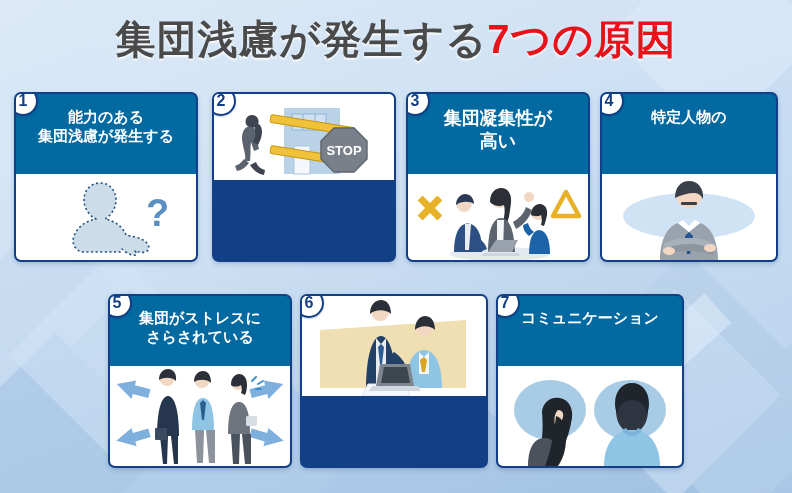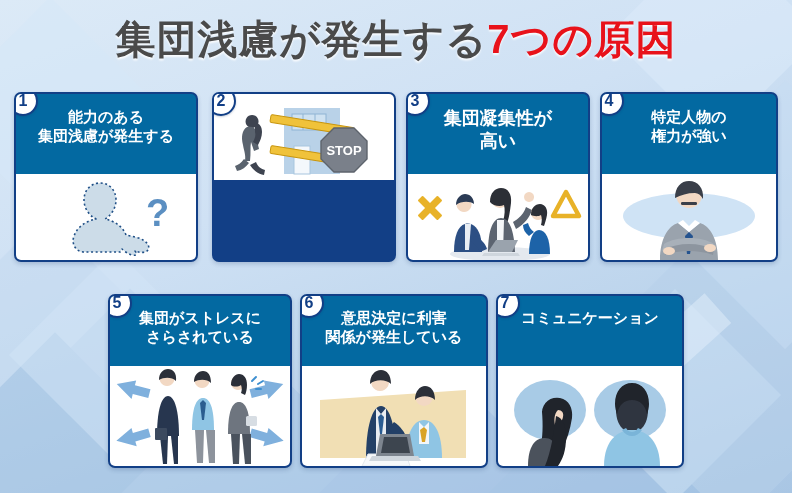--- a/index.html
+++ b/index.html
@@ -186,21 +186,20 @@
         <polygon points="80,78 104,78 110,66 88,66" fill="#9aa3ad"></polygon>
         <polygon points="76,79 110,79 112,82 74,82" fill="#cfd6dd"></polygon>
       </svg>
     </div>
     <div class="badge" style="left:-8px;top:-8px;">3</div>
   </div>
 
   <div class="card" style="left:600px;top:92px;width:178px;height:170px;">
     <div class="card-head" style="height:80px;font-size:15px;padding-top:13px;">
       <span class="ln">特定人物の</span>
-      <span class="ln">権力が強い</span>
     </div>
     <div class="card-body" style="height:86px;">
       <svg class="art" viewBox="0 0 174 86">
         <ellipse cx="87" cy="42" rx="66" ry="23" fill="#cfe3f5"></ellipse>
 
         <path d="M87 34 a13 13 0 1 1 0.1 0 Z" fill="#f2d8c3"></path>
         <path d="M73 24 c0 -11 6 -17 14 -17 c9 0 15 7 14 18 c-2 -4 -5 -6 -8 -6 c-8 0 -14 2 -20 5 Z" fill="#3a3f49"></path>
         <rect x="79" y="28" width="16" height="3" rx="1.2" fill="#3a3f49"></rect>
 
         <path d="M58 86 c0 -21 8 -34 18 -37 l11 9 l11 -9 c10 3 18 16 18 37 Z" fill="#9aa3ad"></path>
@@ -256,24 +255,20 @@
           <path d="M142 15 l4 -4"></path>
             <path d="M148 18 l5 -3"></path>
             <path d="M146 23 l5 0"></path>
         </g>
       </svg>
     </div>
     <div class="badge" style="left:-8px;top:-8px;">5</div>
   </div>
 
   <div class="card" style="left:300px;top:294px;width:188px;height:174px;">
-    <div class="card-head" style="height:70px;font-size:15px;padding-top:12px;">
-      <span class="ln">意思決定に利害</span>
-      <span class="ln">関係が発生している</span>
-    </div>
     <div class="card-body" style="height:100px;">
       <svg class="art" viewBox="0 0 184 100">
 
         <polygon points="18,34 164,24 164,92 18,92" fill="#f1dfb4"></polygon>
 
         <path d="M78 25 a9 9 0 1 1 0.1 0 Z" fill="#f2d8c3"></path>
         <path d="M68 18 c0 -9 5 -14 11 -14 c6 0 10 5 10 14 c-5 -5 -16 -5 -21 0 Z" fill="#2b2f38"></path>
         <path d="M64 92 c0 -30 6 -52 15 -52 c9 0 15 22 15 52 Z" fill="#234067"></path>
         <path d="M74 42 l5 6 l5 -6 l0 46 l-10 0 Z" fill="#e8ecf1"></path>
         <polygon points="79,48 82,51 80,68 78,68 76,51" fill="#2a5c92"></polygon>

